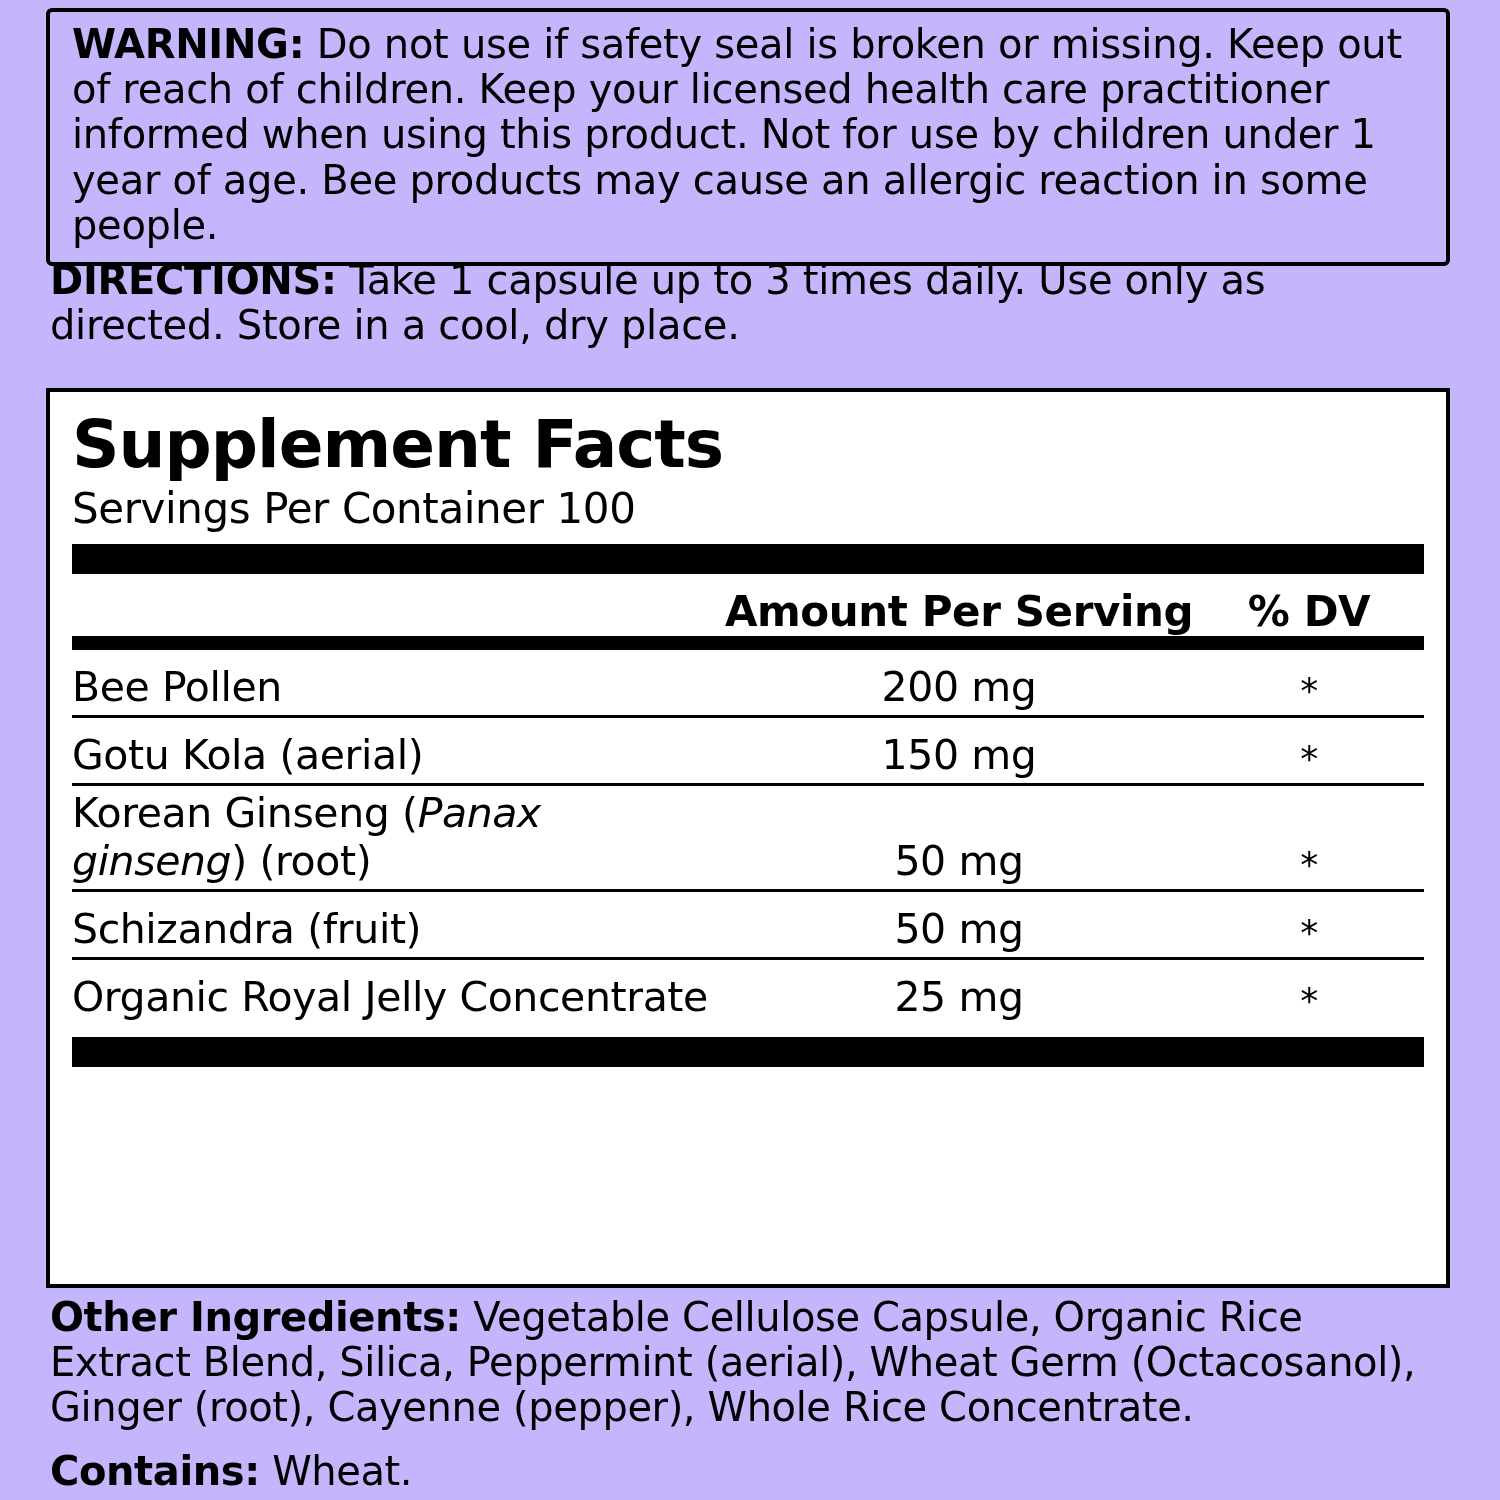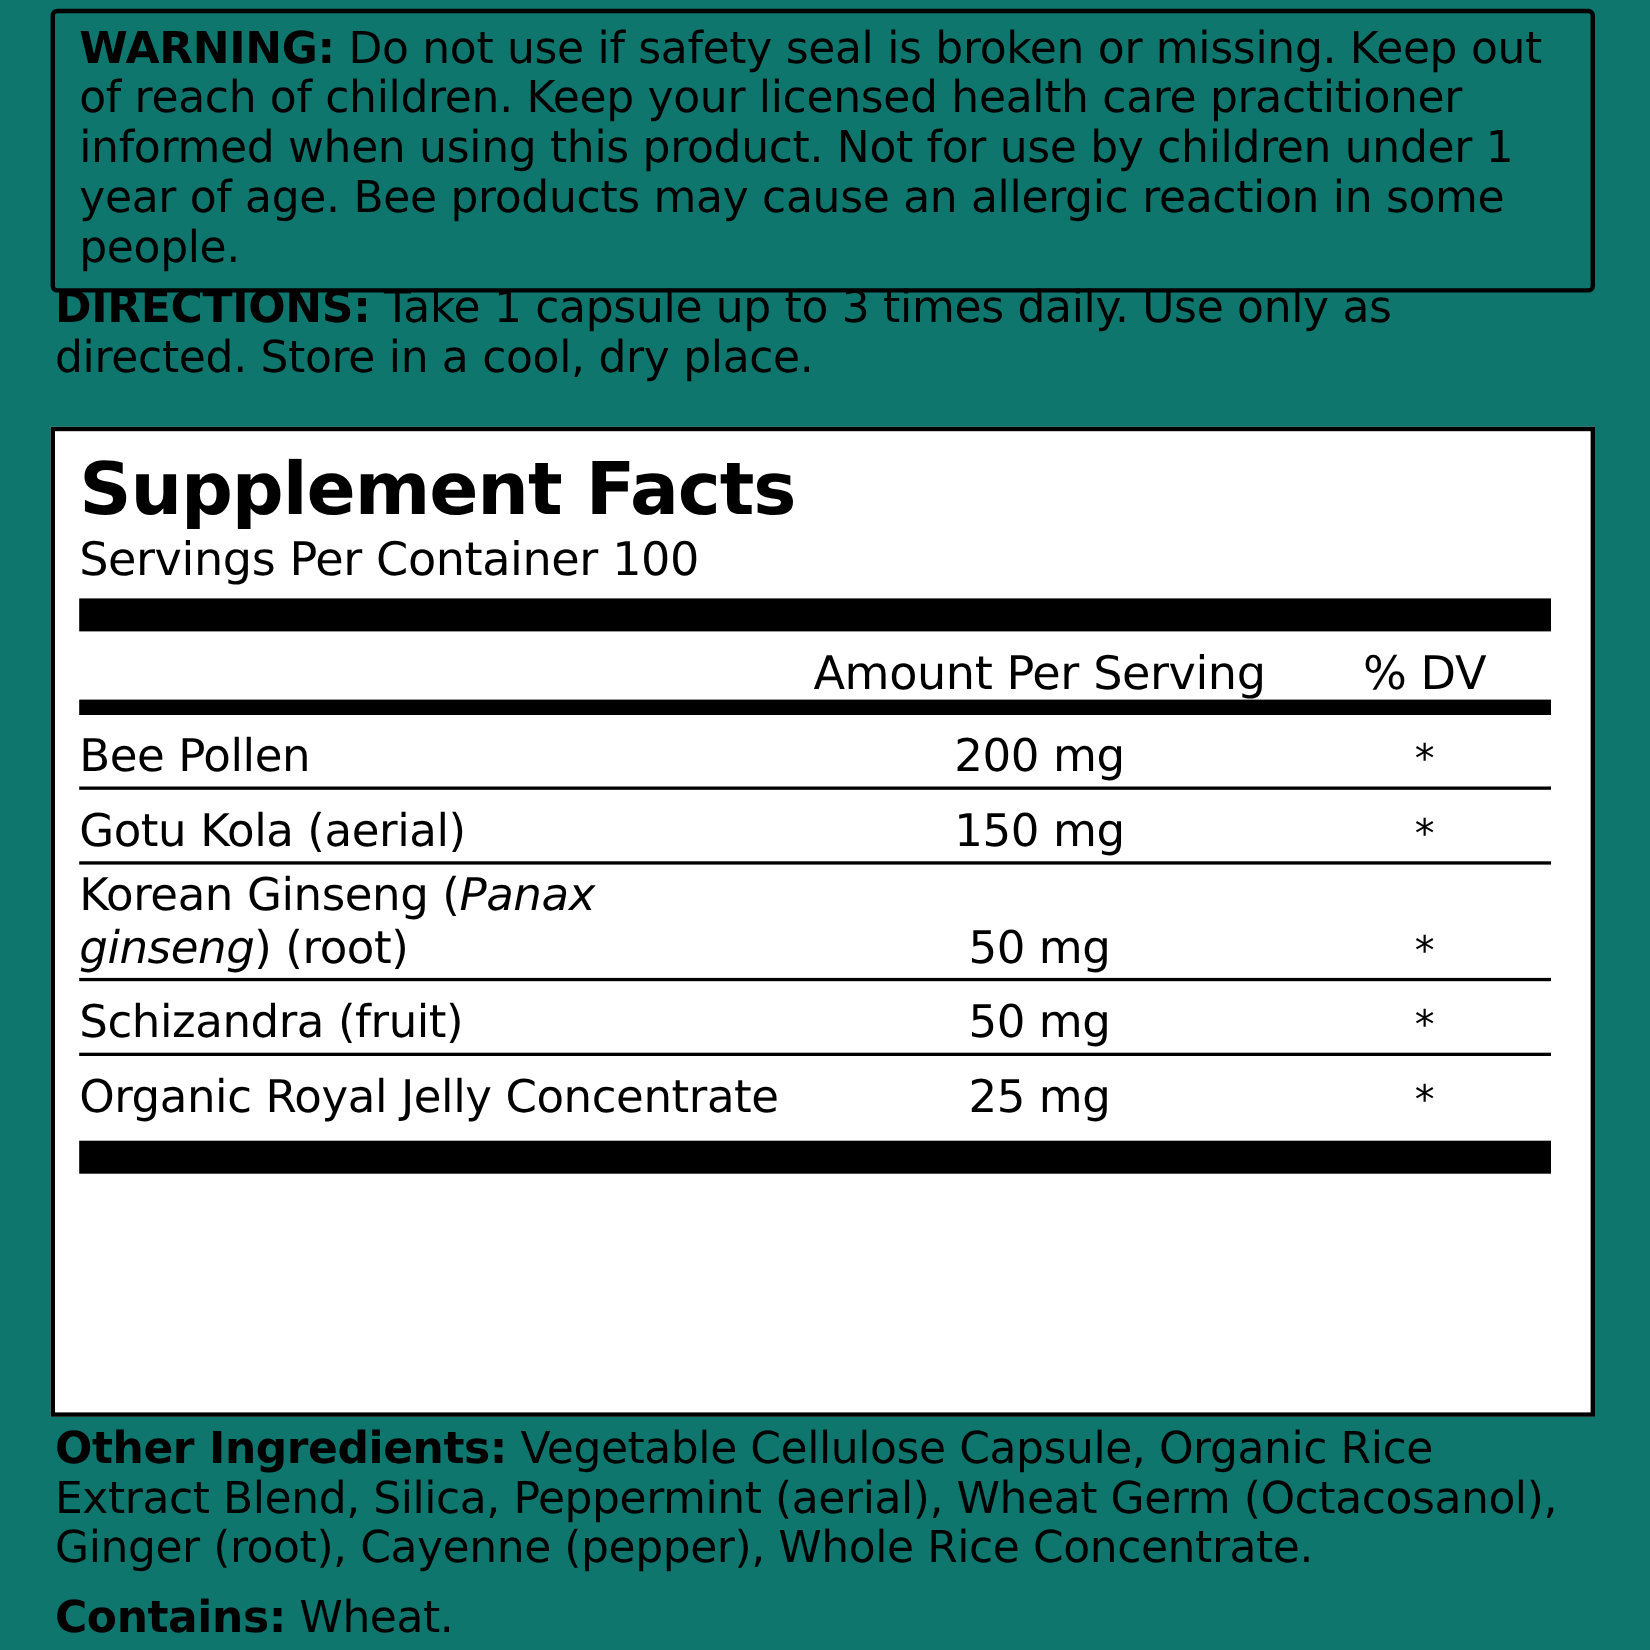--- a/index.html
+++ b/index.html
@@ -12,21 +12,21 @@
     background: #e0b56c;
     font-family: "DejaVu Sans", sans-serif;
     color: #000;
     overflow: hidden;
   }
   .page {
     position: relative;
     width: 1500px;
     height: 1500px;
     box-sizing: border-box;
-    background: #0f766e;
+    background: #c4b5fd;
   }
 
   
   .warning-box {
     position: absolute;
     left: 46px;
     top: 8px;
     width: 1404px;
     box-sizing: border-box;
     border: 4px solid #000;
@@ -59,21 +59,21 @@
   
   .sf-panel {
     position: absolute;
     left: 46px;
     top: 388px;
     width: 1404px;
     height: 900px;
     box-sizing: border-box;
     background: #ffffff;
     border: 4px solid #000;
-    padding: 12px 36px 0 22px;
+    padding: 12px 22px 0 22px;
   }
   .sf-title {
     font-size: 66px;
     font-weight: bold;
     line-height: 1.05;
     letter-spacing: -1px;
     margin-top: 6px;
   }
   .sf-serving {
     font-size: 42px;
@@ -89,21 +89,21 @@
   .bar-thin {
     height: 14px;
     background: #000;
   }
   .hdr-row {
     display: flex;
     align-items: flex-end;
     justify-content: flex-end;
     height: 62px;
     font-size: 42px;
-    font-weight: normal;
+    font-weight: bold;
     letter-spacing: -0.4px;
   }
   .hdr-amt {
     width: 470px;
     text-align: center;
   }
   .hdr-dv {
     width: 230px;
     text-align: center;
   }

